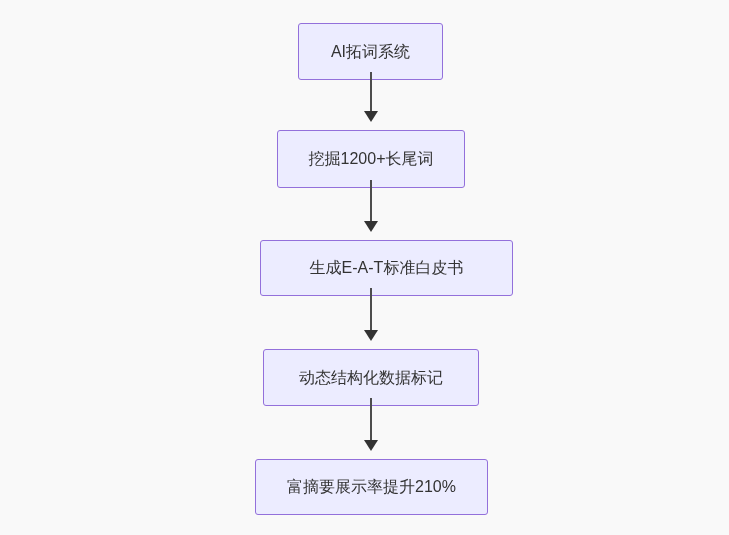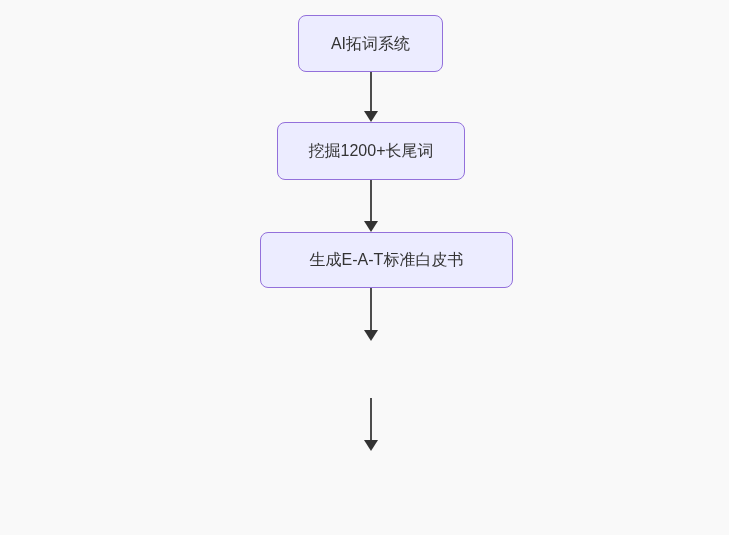--- a/index.html
+++ b/index.html
@@ -14,29 +14,30 @@
   .stage {
     position: relative;
     width: 729px;
     height: 535px;
   }
   .node {
     position: absolute;
     box-sizing: border-box;
     background: var(--node-fill, #ECECFF);
     border: 1.5px solid var(--node-border, #9370DB);
-    border-radius: 8px;
+    border-radius: 3px;
     color: var(--node-text, #333333);
     font-size: 16px;
     line-height: 1.2;
     display: flex;
     align-items: center;
     justify-content: center;
     text-align: center;
     white-space: nowrap;
+    margin-top: 8px;
   }
   #node-1 { left: 298px; top: 15px;  width: 145px; height: 57px; }
   #node-2 { left: 277px; top: 122px; width: 188px; height: 58px; }
   #node-3 { left: 260px; top: 232px; width: 253px; height: 56px; }
   #node-4 { left: 263px; top: 341px; width: 216px; height: 57px; }
   #node-5 { left: 255px; top: 451px; width: 233px; height: 56px; }
 
   .arrow {
     position: absolute;
     left: 364px;
@@ -81,20 +82,22 @@
     <div class="arrow-head"></div>
   </div>
 
   <div class="node" id="node-3">生成E-A-T标准白皮书</div>
 
   <div class="arrow" id="arrow-3">
     <div class="arrow-shaft"></div>
     <div class="arrow-head"></div>
   </div>
 
+  <div class="node" id="node-4">动态结构化数据标记</div>
 
   <div class="arrow" id="arrow-4">
     <div class="arrow-shaft"></div>
     <div class="arrow-head"></div>
   </div>
 
+  <div class="node" id="node-5">富摘要展示率提升210%</div>
 
 </div>
 
 </body></html>

